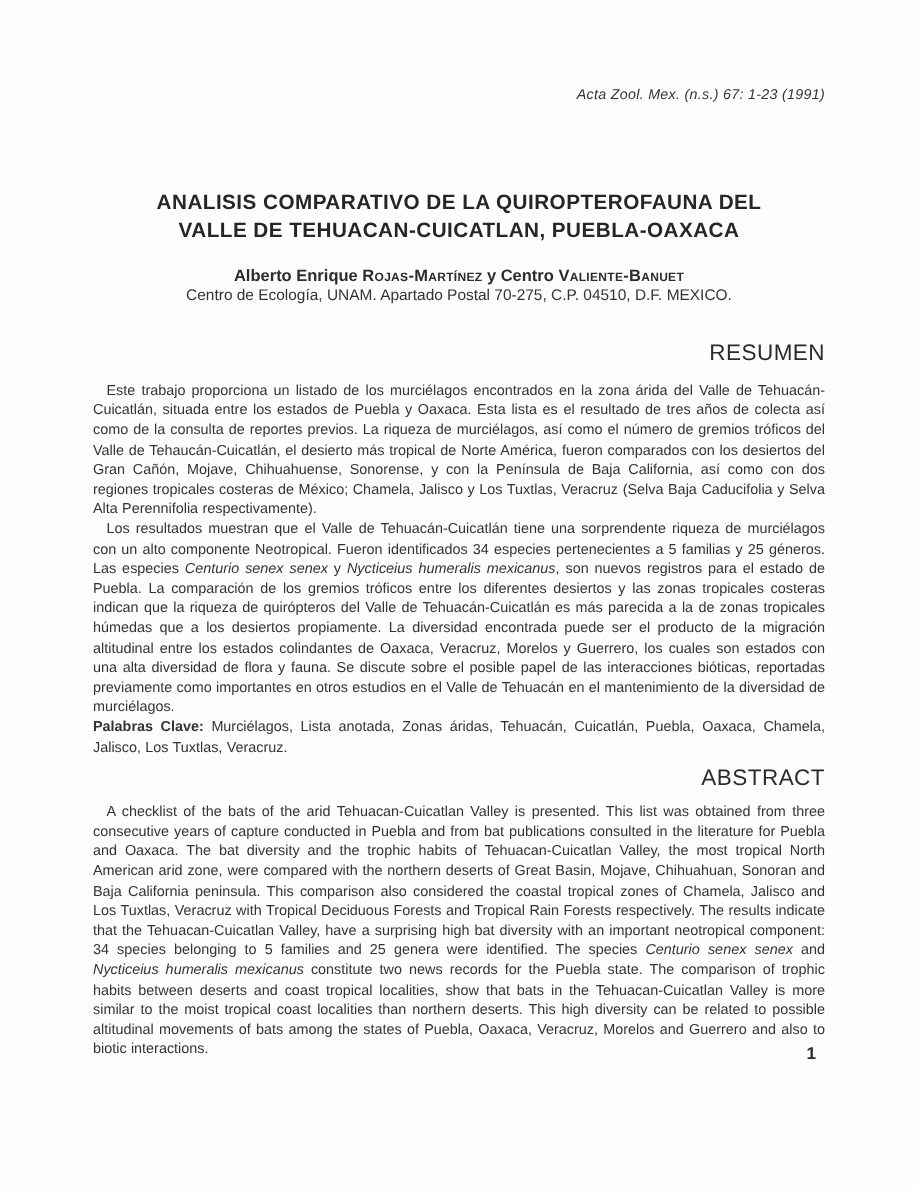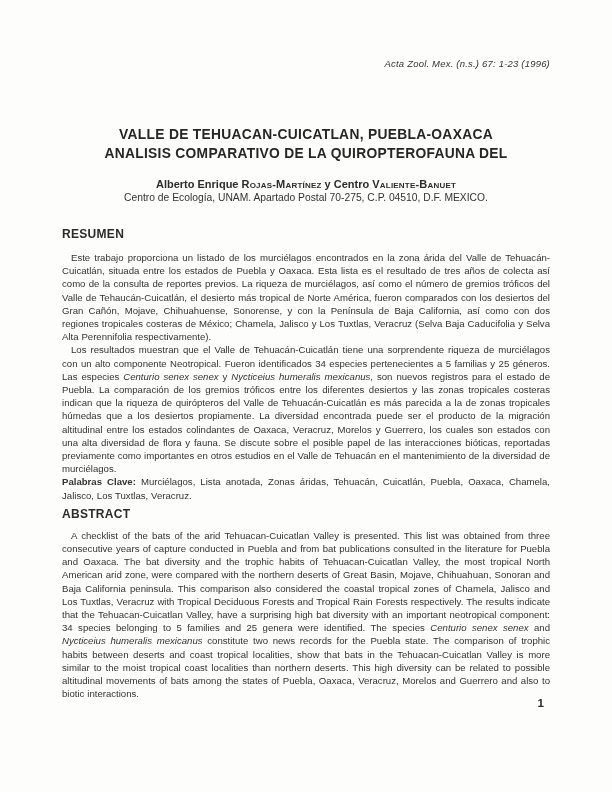--- a/index.html
+++ b/index.html
@@ -45,23 +45,23 @@
   }
   .sc { font-variant: small-caps; letter-spacing: 0.2px; }
   .affiliation {
     margin-top: 2px;
     text-align: center;
     font-size: 10.3px;
     color: #333;
   }
   .section-heading {
     margin: 24px 0 10px 0;
-    text-align: left;
-    font-size: 12px;
-    font-weight: bold;
+    text-align: right;
+    font-size: 15px;
+    font-weight: normal;
     letter-spacing: 0.3px;
     color: #2b2b2b;
   }
   .section-heading.tight {
     margin: 5px 0 8px 0;
   }
   .body-par {
     margin: 0;
     font-size: 9.6px;
     line-height: 13.2px;
@@ -79,25 +79,25 @@
     font-size: 11.5px;
     font-weight: bold;
     color: #2b2b2b;
   }
 </style>
 </head>
 <body>
 
 <div class="page">
 
-  <div class="journal-line">Acta Zool. Mex. (n.s.) 67: 1-23 (1996)</div>
+  <div class="journal-line">Acta Zool. Mex. (n.s.) 67: 1-23 (1991)</div>
 
   <h1 class="title">
+      <div>ANALISIS COMPARATIVO DE LA QUIROPTEROFAUNA DEL</div>
       <div>VALLE DE TEHUACAN-CUICATLAN, PUEBLA-OAXACA</div>
-      <div>ANALISIS COMPARATIVO DE LA QUIROPTEROFAUNA DEL</div>
     </h1>
 
   <div class="authors"><span>Alberto Enrique </span><span class="sc">Rojas-Martínez</span><span> y Centro </span><span class="sc">Valiente-Banuet</span></div>
 
   <div class="affiliation">Centro de Ecología, UNAM. Apartado Postal 70-275, C.P. 04510, D.F. MEXICO.</div>
 
   <h2 class="section-heading">RESUMEN</h2>
 
   <p class="body-par indent">Este trabajo proporciona un listado de los murciélagos encontrados en la zona árida del Valle de Tehuacán-Cuicatlán, situada entre los estados de Puebla y Oaxaca. Esta lista es el resultado de tres años de colecta así como de la consulta de reportes previos. La riqueza de murciélagos, así como el número de gremios tróficos del Valle de Tehaucán-Cuicatlán, el desierto más tropical de Norte América, fueron comparados con los desiertos del Gran Cañón, Mojave, Chihuahuense, Sonorense, y con la Península de Baja California, así como con dos regiones tropicales costeras de México; Chamela, Jalisco y Los Tuxtlas, Veracruz (Selva Baja Caducifolia y Selva Alta Perennifolia respectivamente).</p>
 

